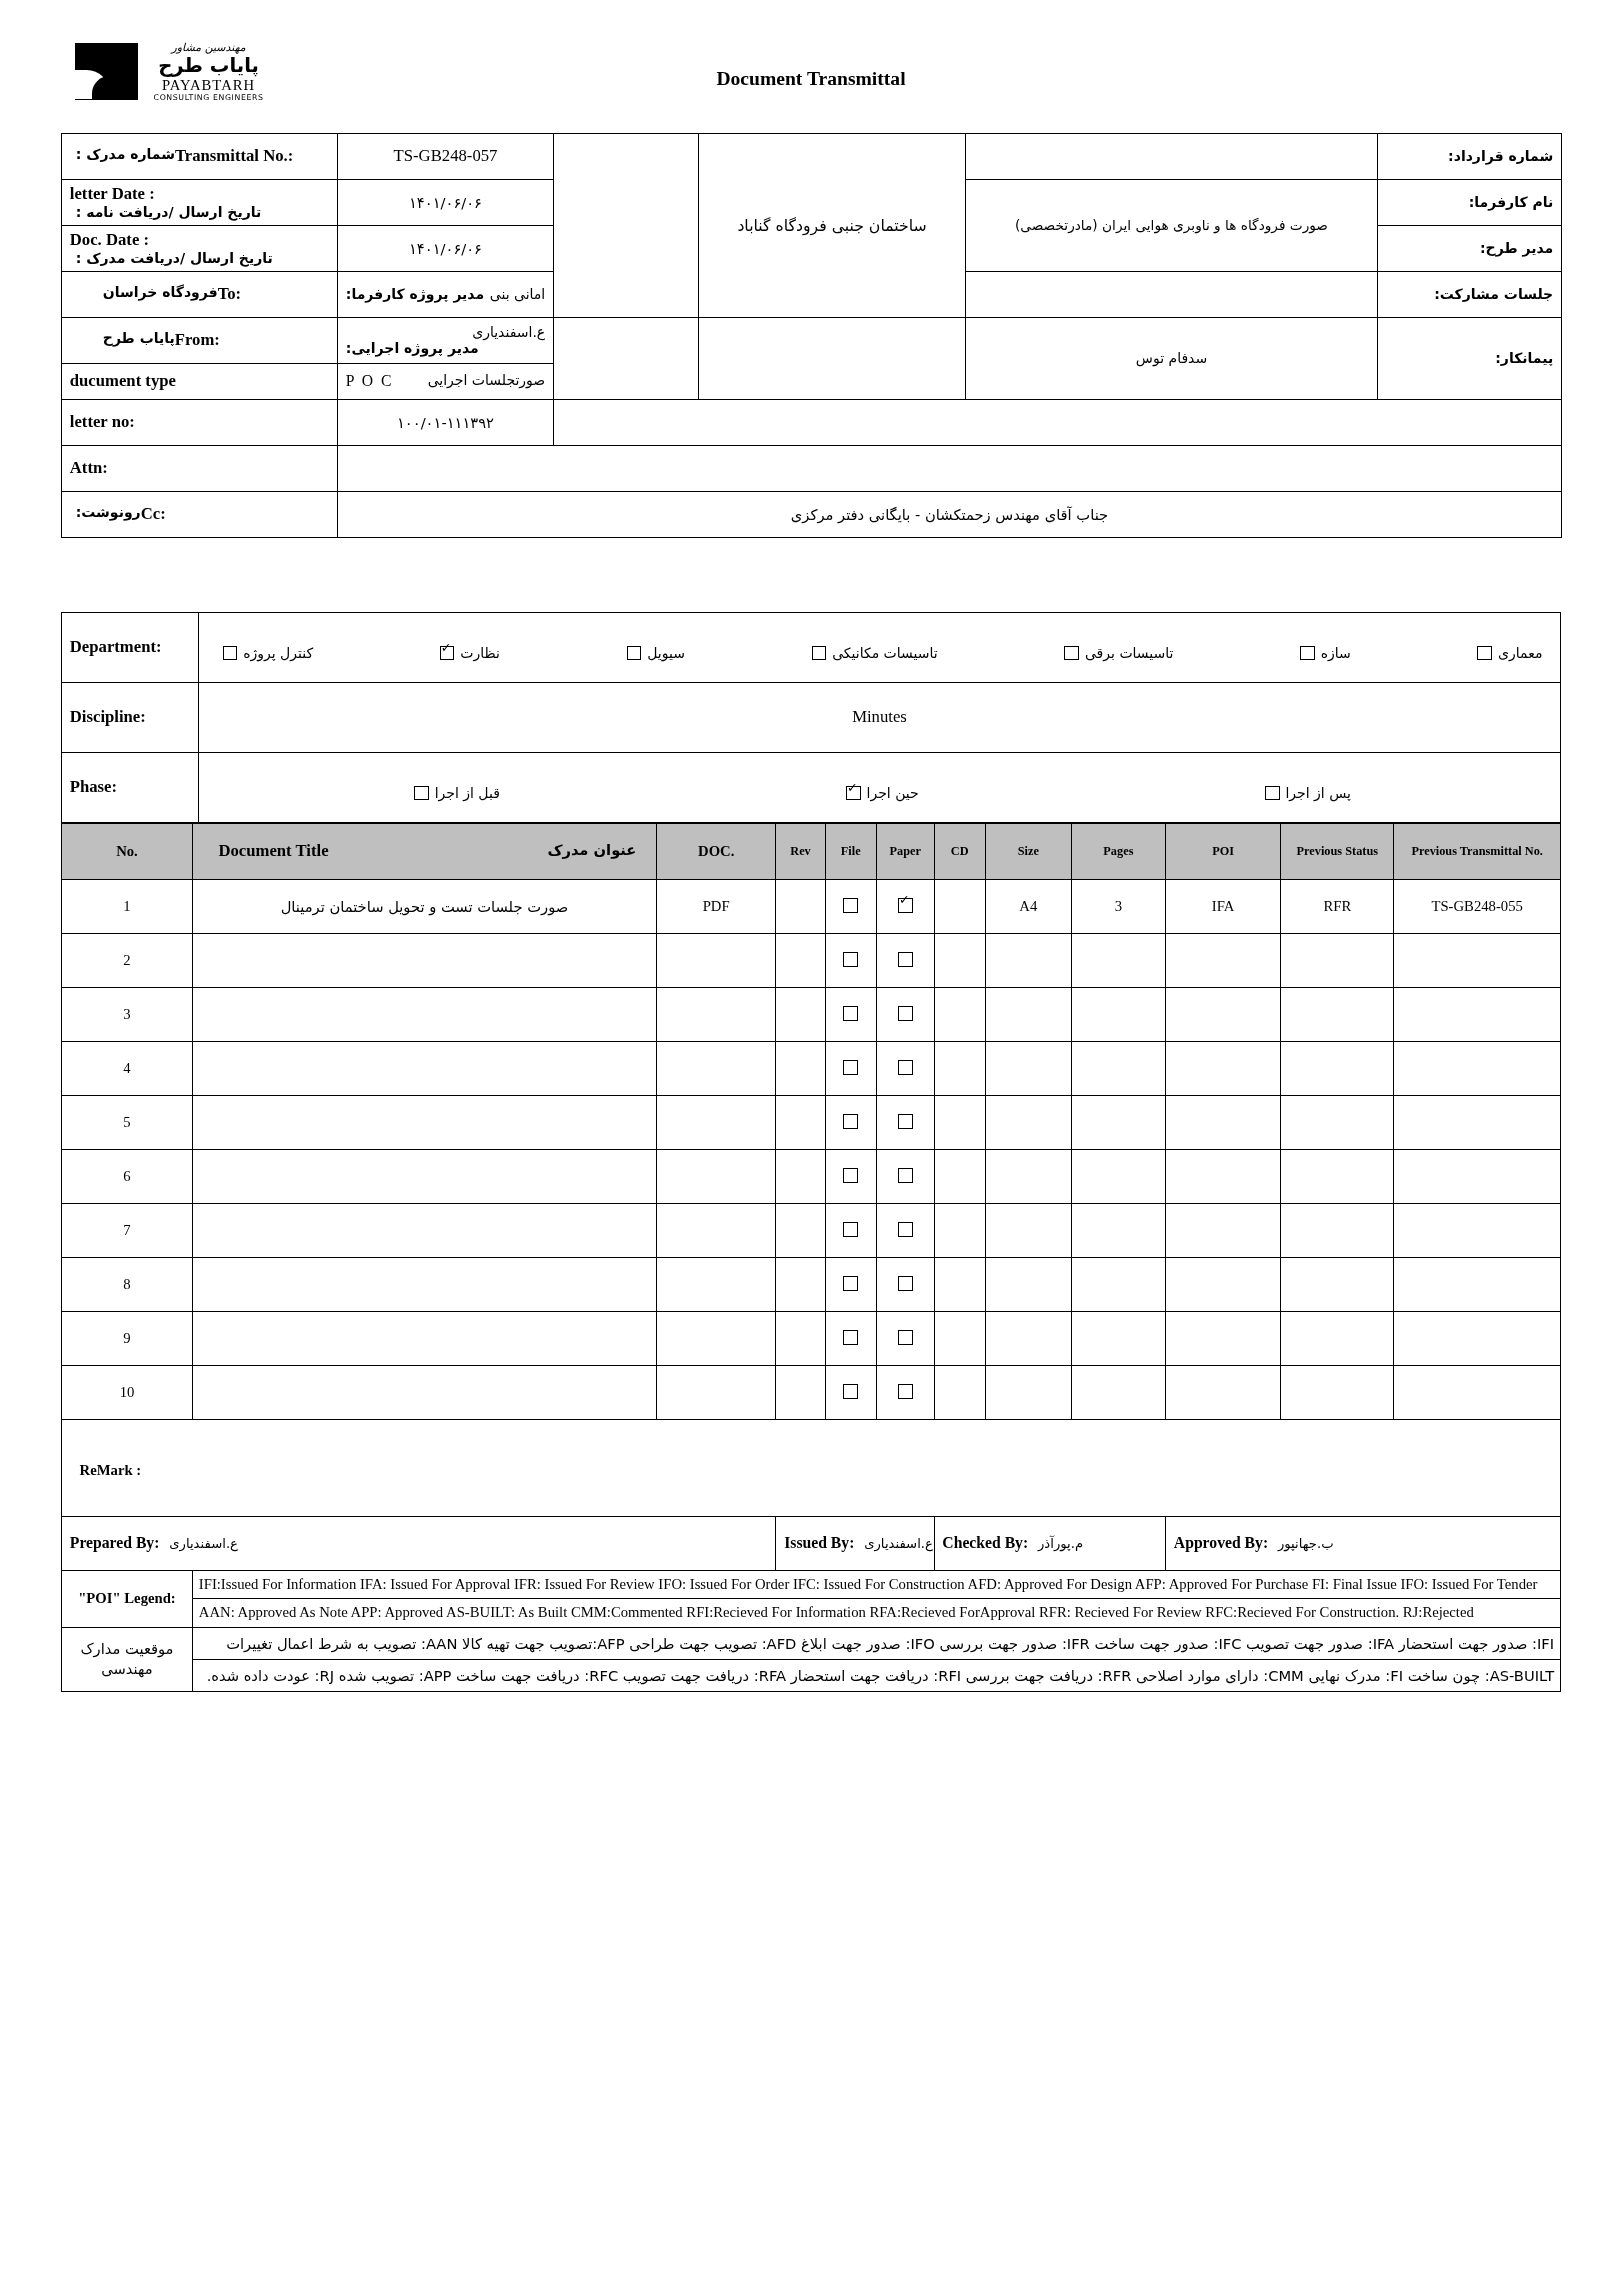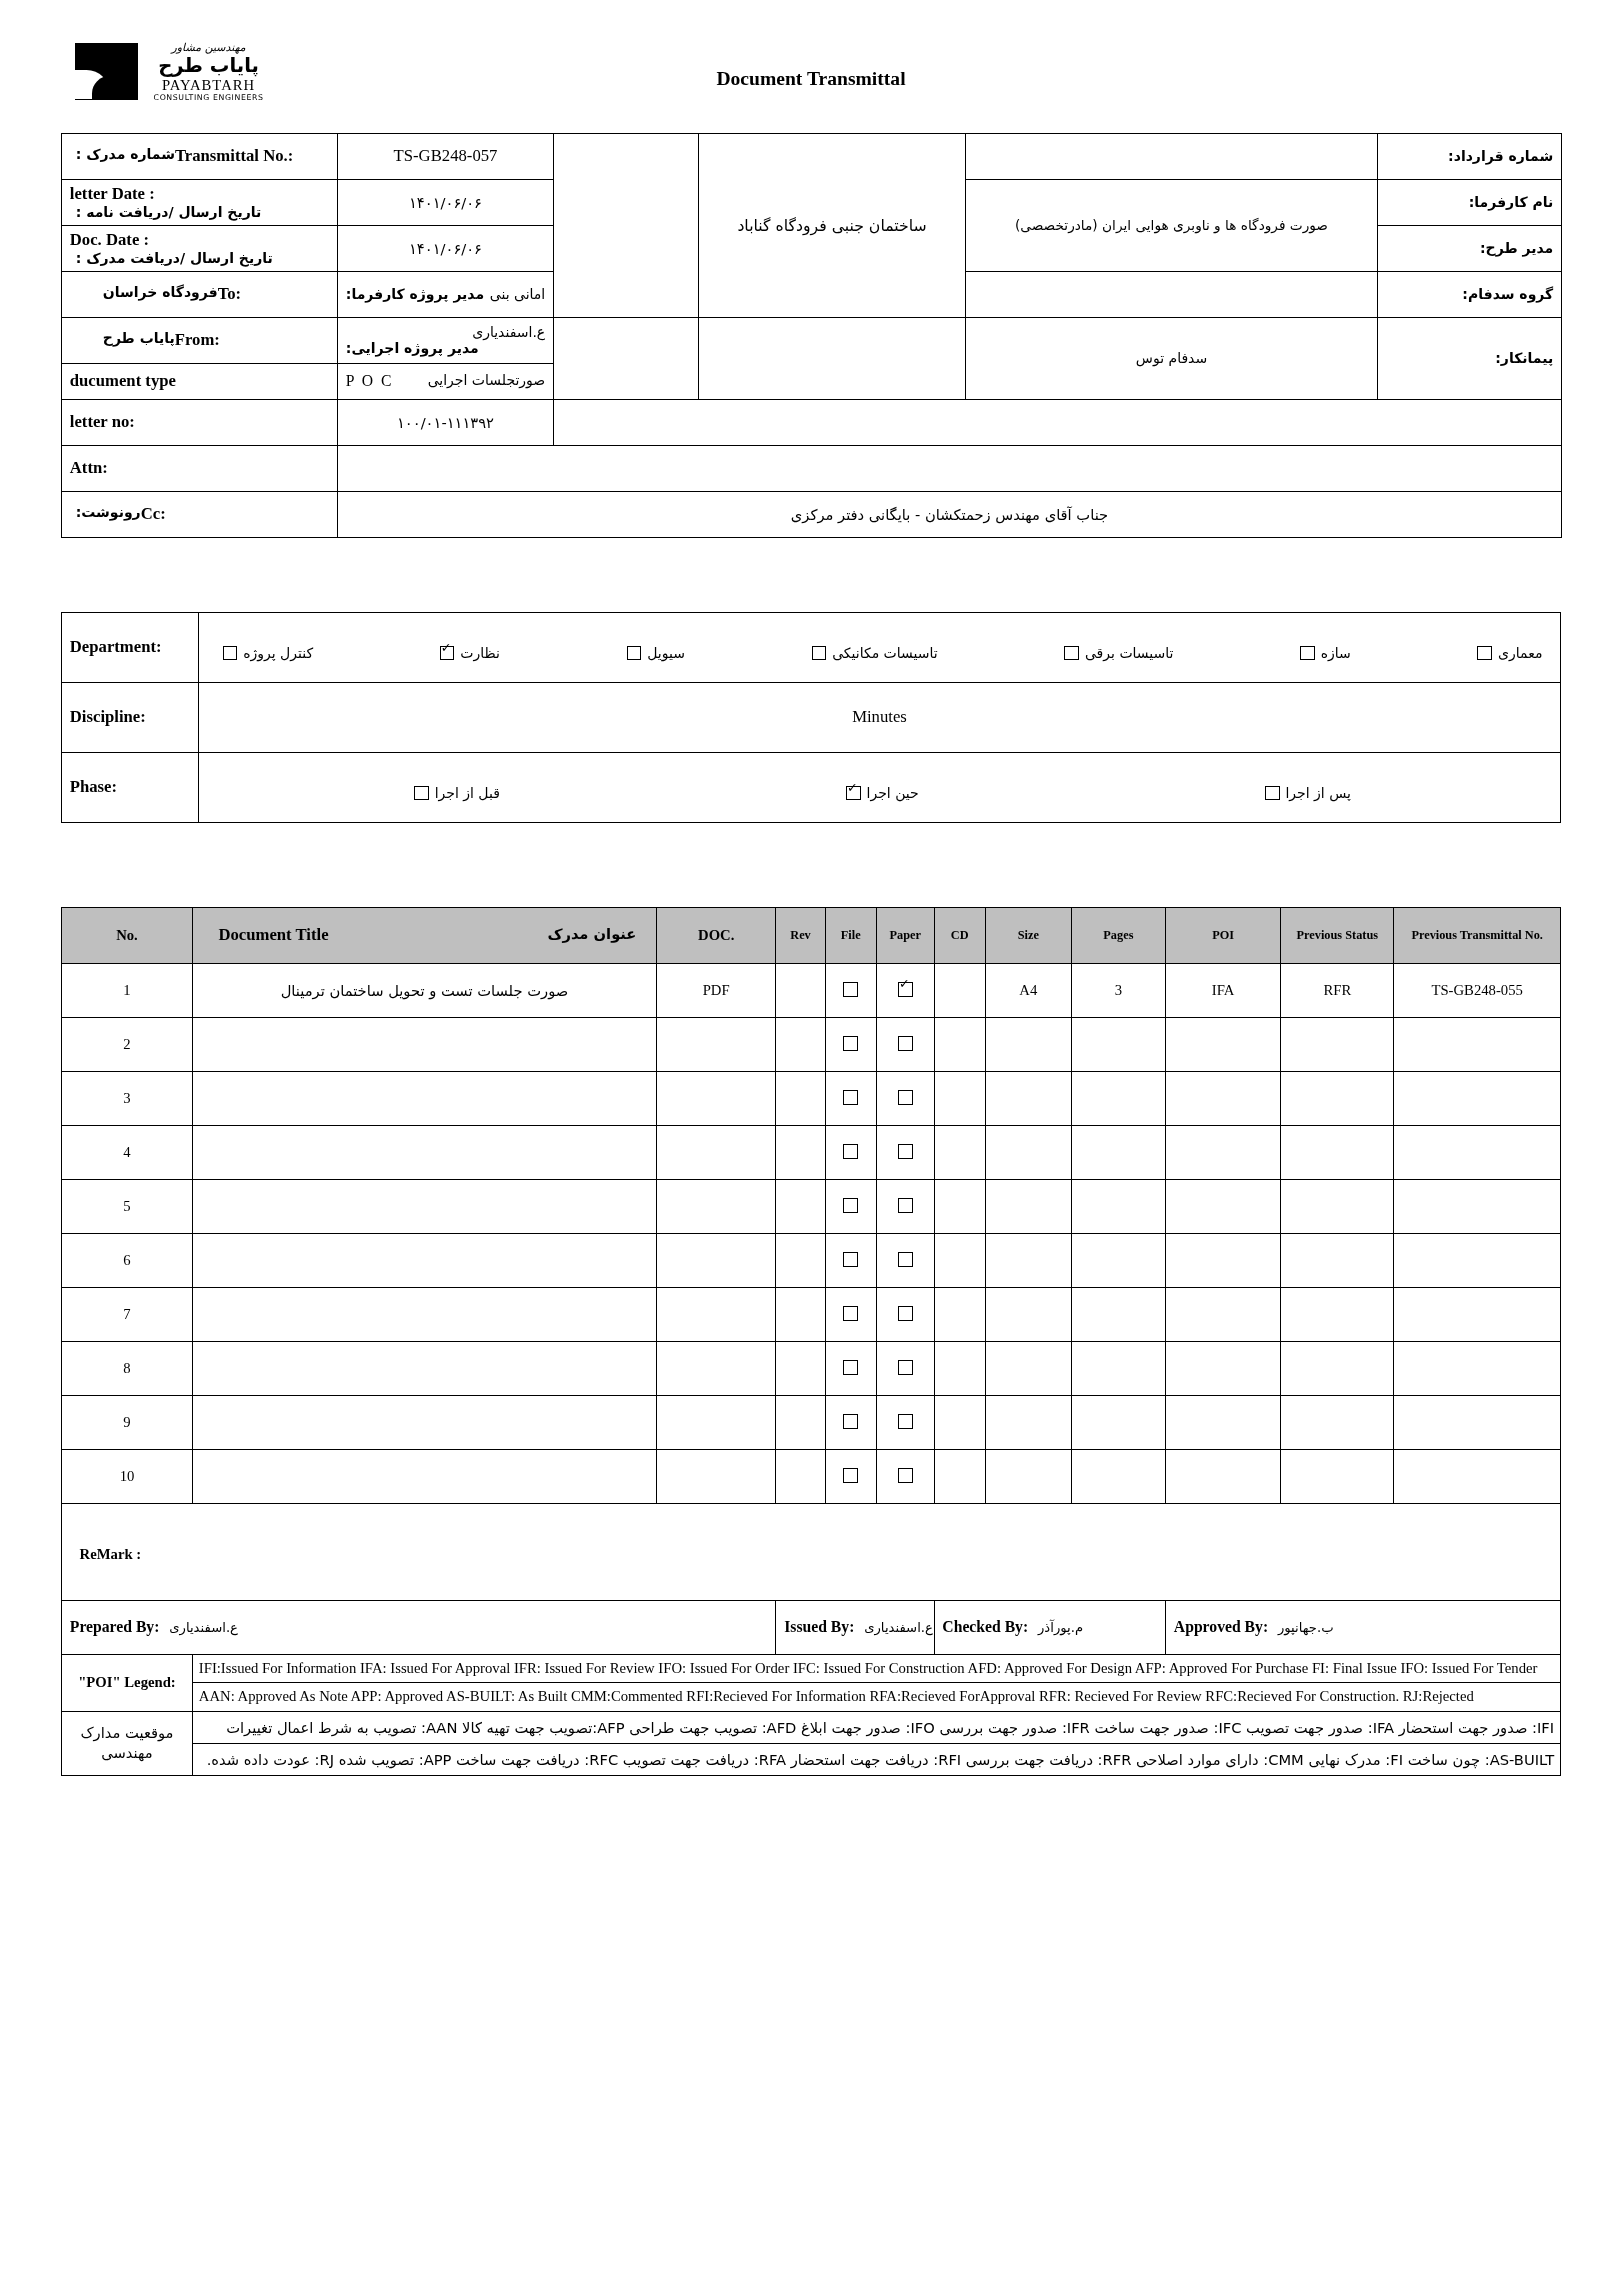--- a/index.html
+++ b/index.html
@@ -150,21 +150,21 @@
     direction: rtl;
     padding: 0 39px;
   }
   .disc-val {
     text-align: center;
     font-size: 16.7px;
     font-family: "Liberation Serif", serif;
   }
 
   
-  #doc-table { width: 1500px; margin-top: 84px; }
+  #doc-table { width: 1500px; }
   #doc-table th {
     background: #bfbfbf;
     height: 55px;
     font-size: 14.7px;
     font-weight: bold;
     font-family: "Liberation Serif", serif;
   }
   #doc-table th.small { font-size: 12.3px; line-height: 1.2; }
   #doc-table td { height: 53px; font-size: 14.7px; }
   .title-cell {
@@ -273,21 +273,21 @@
       <tr>
         <td class="lbl">
           <span>To:</span>
           <span class="fa" style="float:left;padding-left:33px">فرودگاه خراسان</span>
         </td>
         <td class="fa" style="padding:0 7.8px">
           <span style="float:right">امانی بنی</span>
           <span class="fa-b" style="float:left">مدیر پروژه کارفرما:</span>
         </td>
         <td class="c fa"></td>
-        <td class="r fa fa-b">گروه سدفام:</td>
+        <td class="r fa fa-b">جلسات مشارکت:</td>
       </tr>
 
       <tr>
         <td class="lbl">
           <span>From:</span>
           <span class="fa" style="float:left;padding-left:33px">پایاب طرح</span>
         </td>
         <td class="fa" style="padding:0 7.8px">
           <span style="float:right">ع.اسفندیاری</span>
           <span class="fa-b" style="float:left">مدیر پروژه اجرایی:</span>

